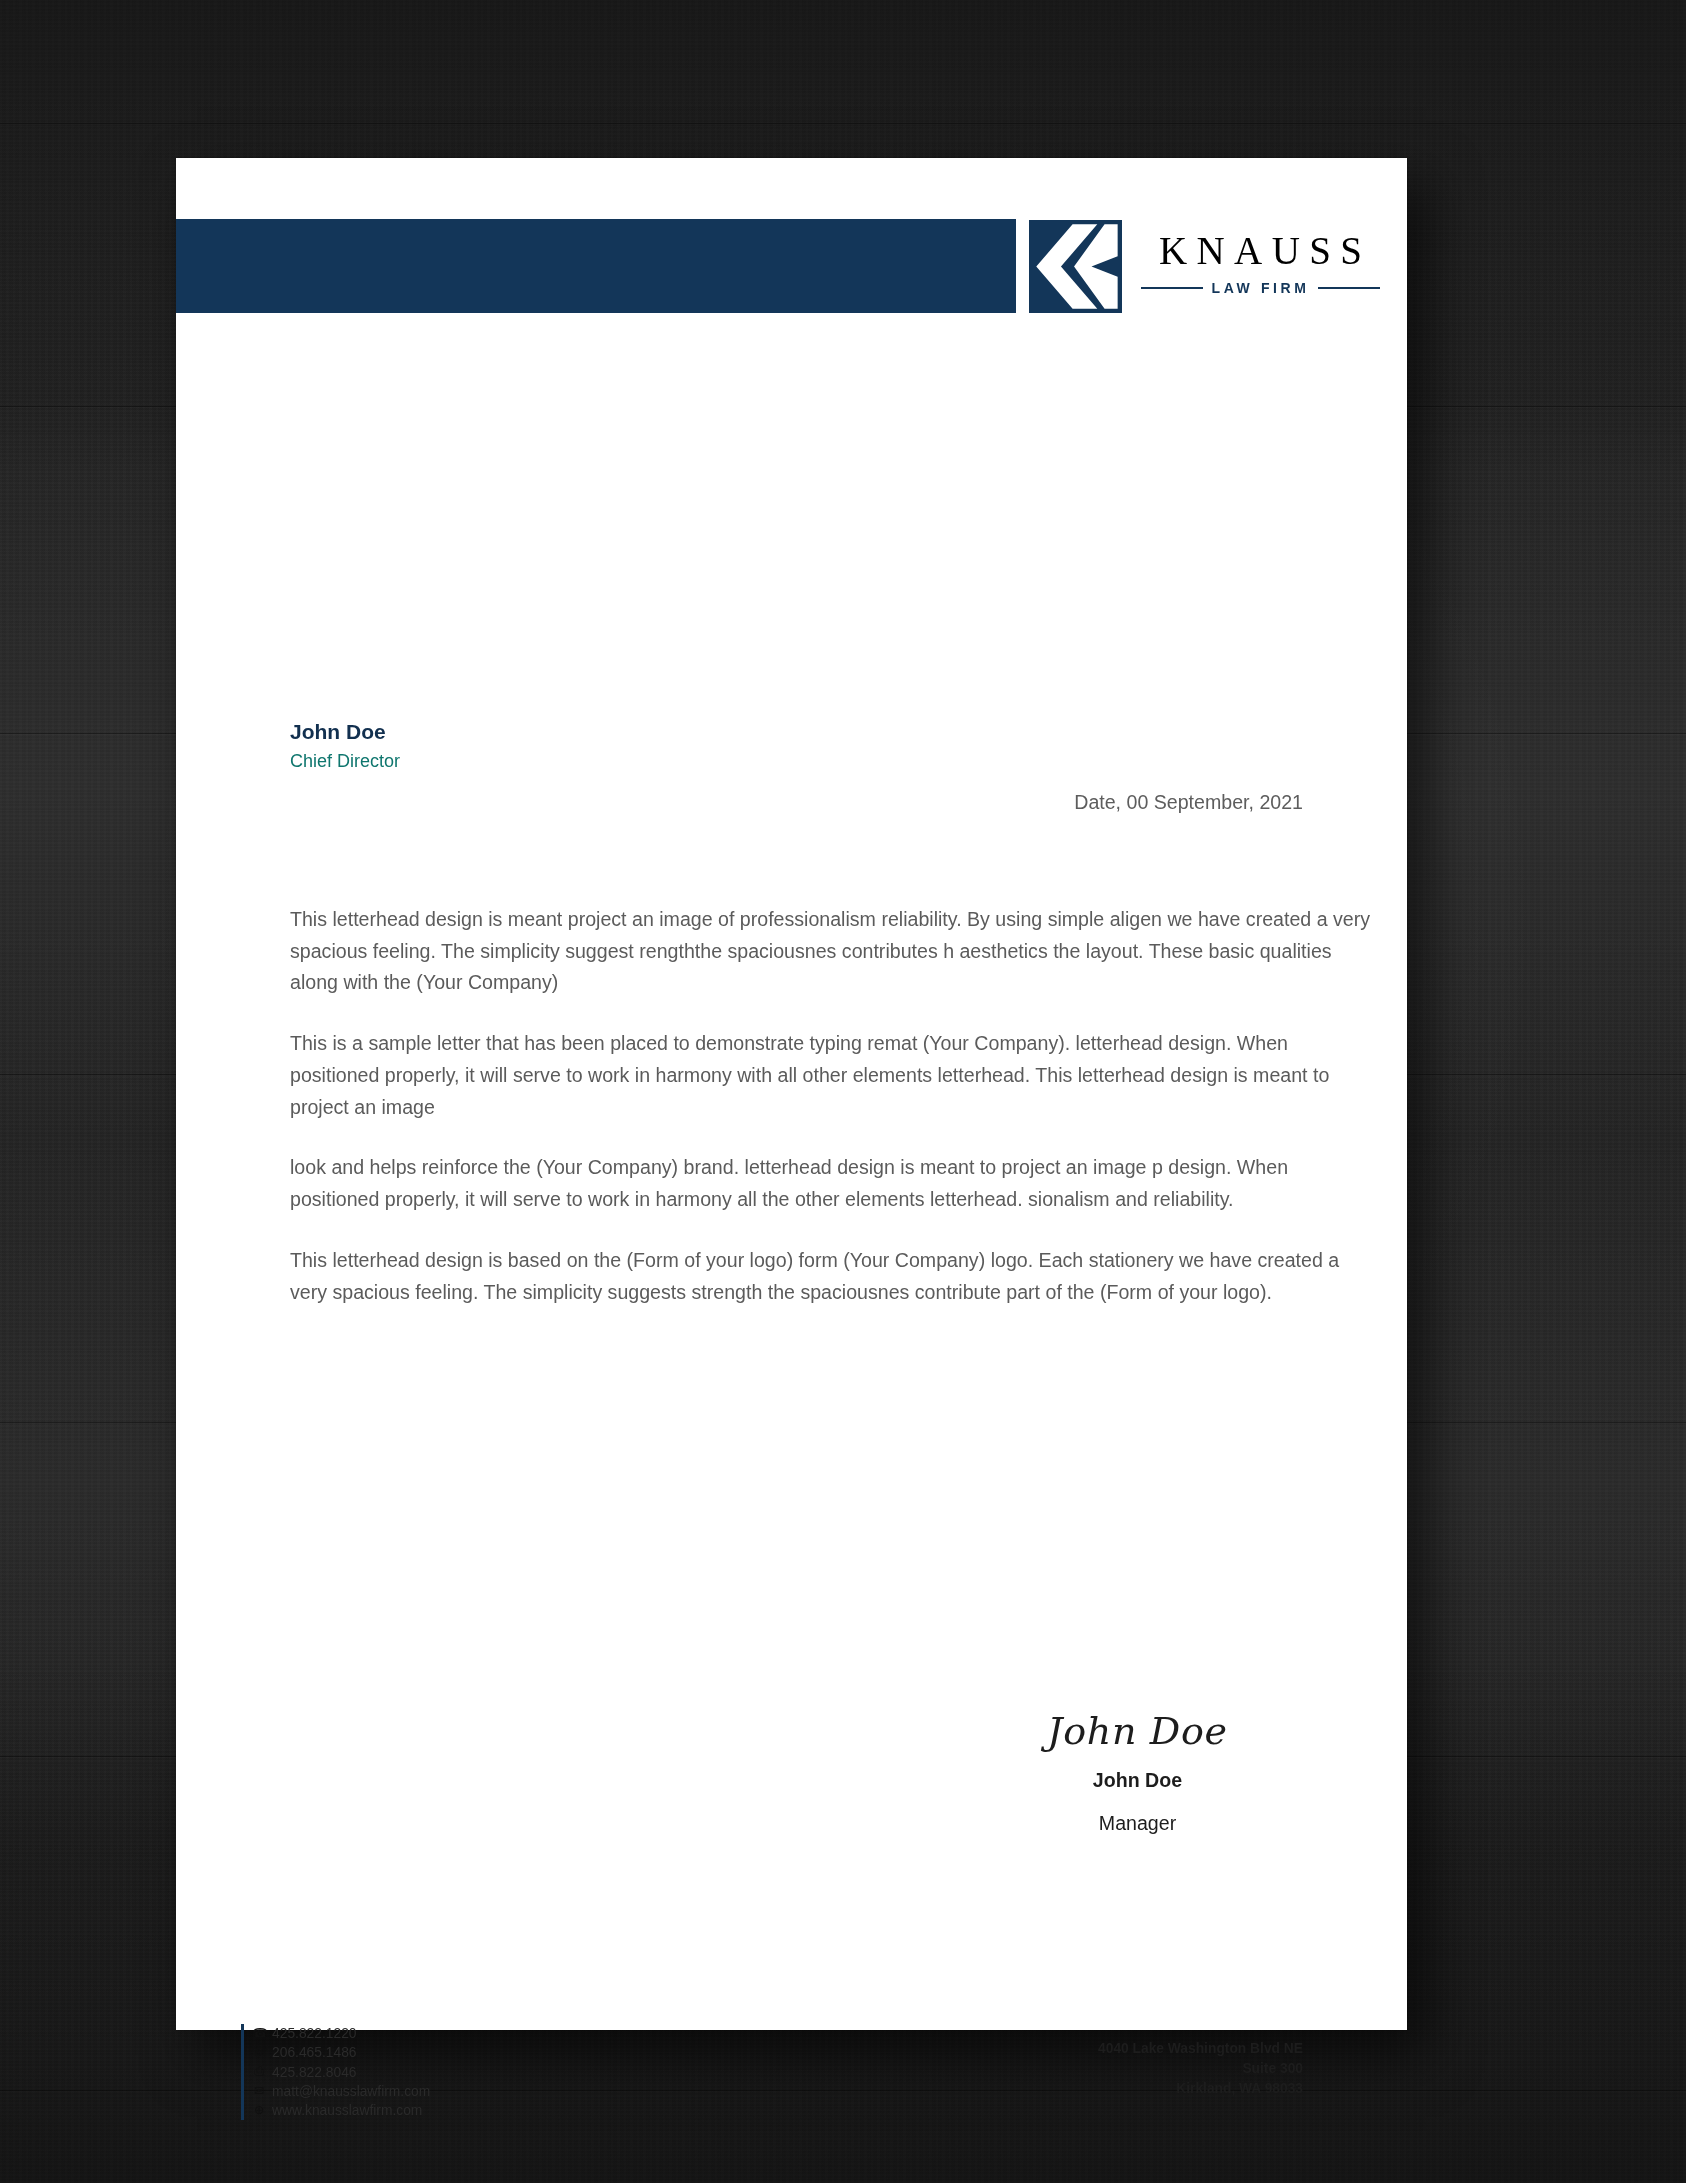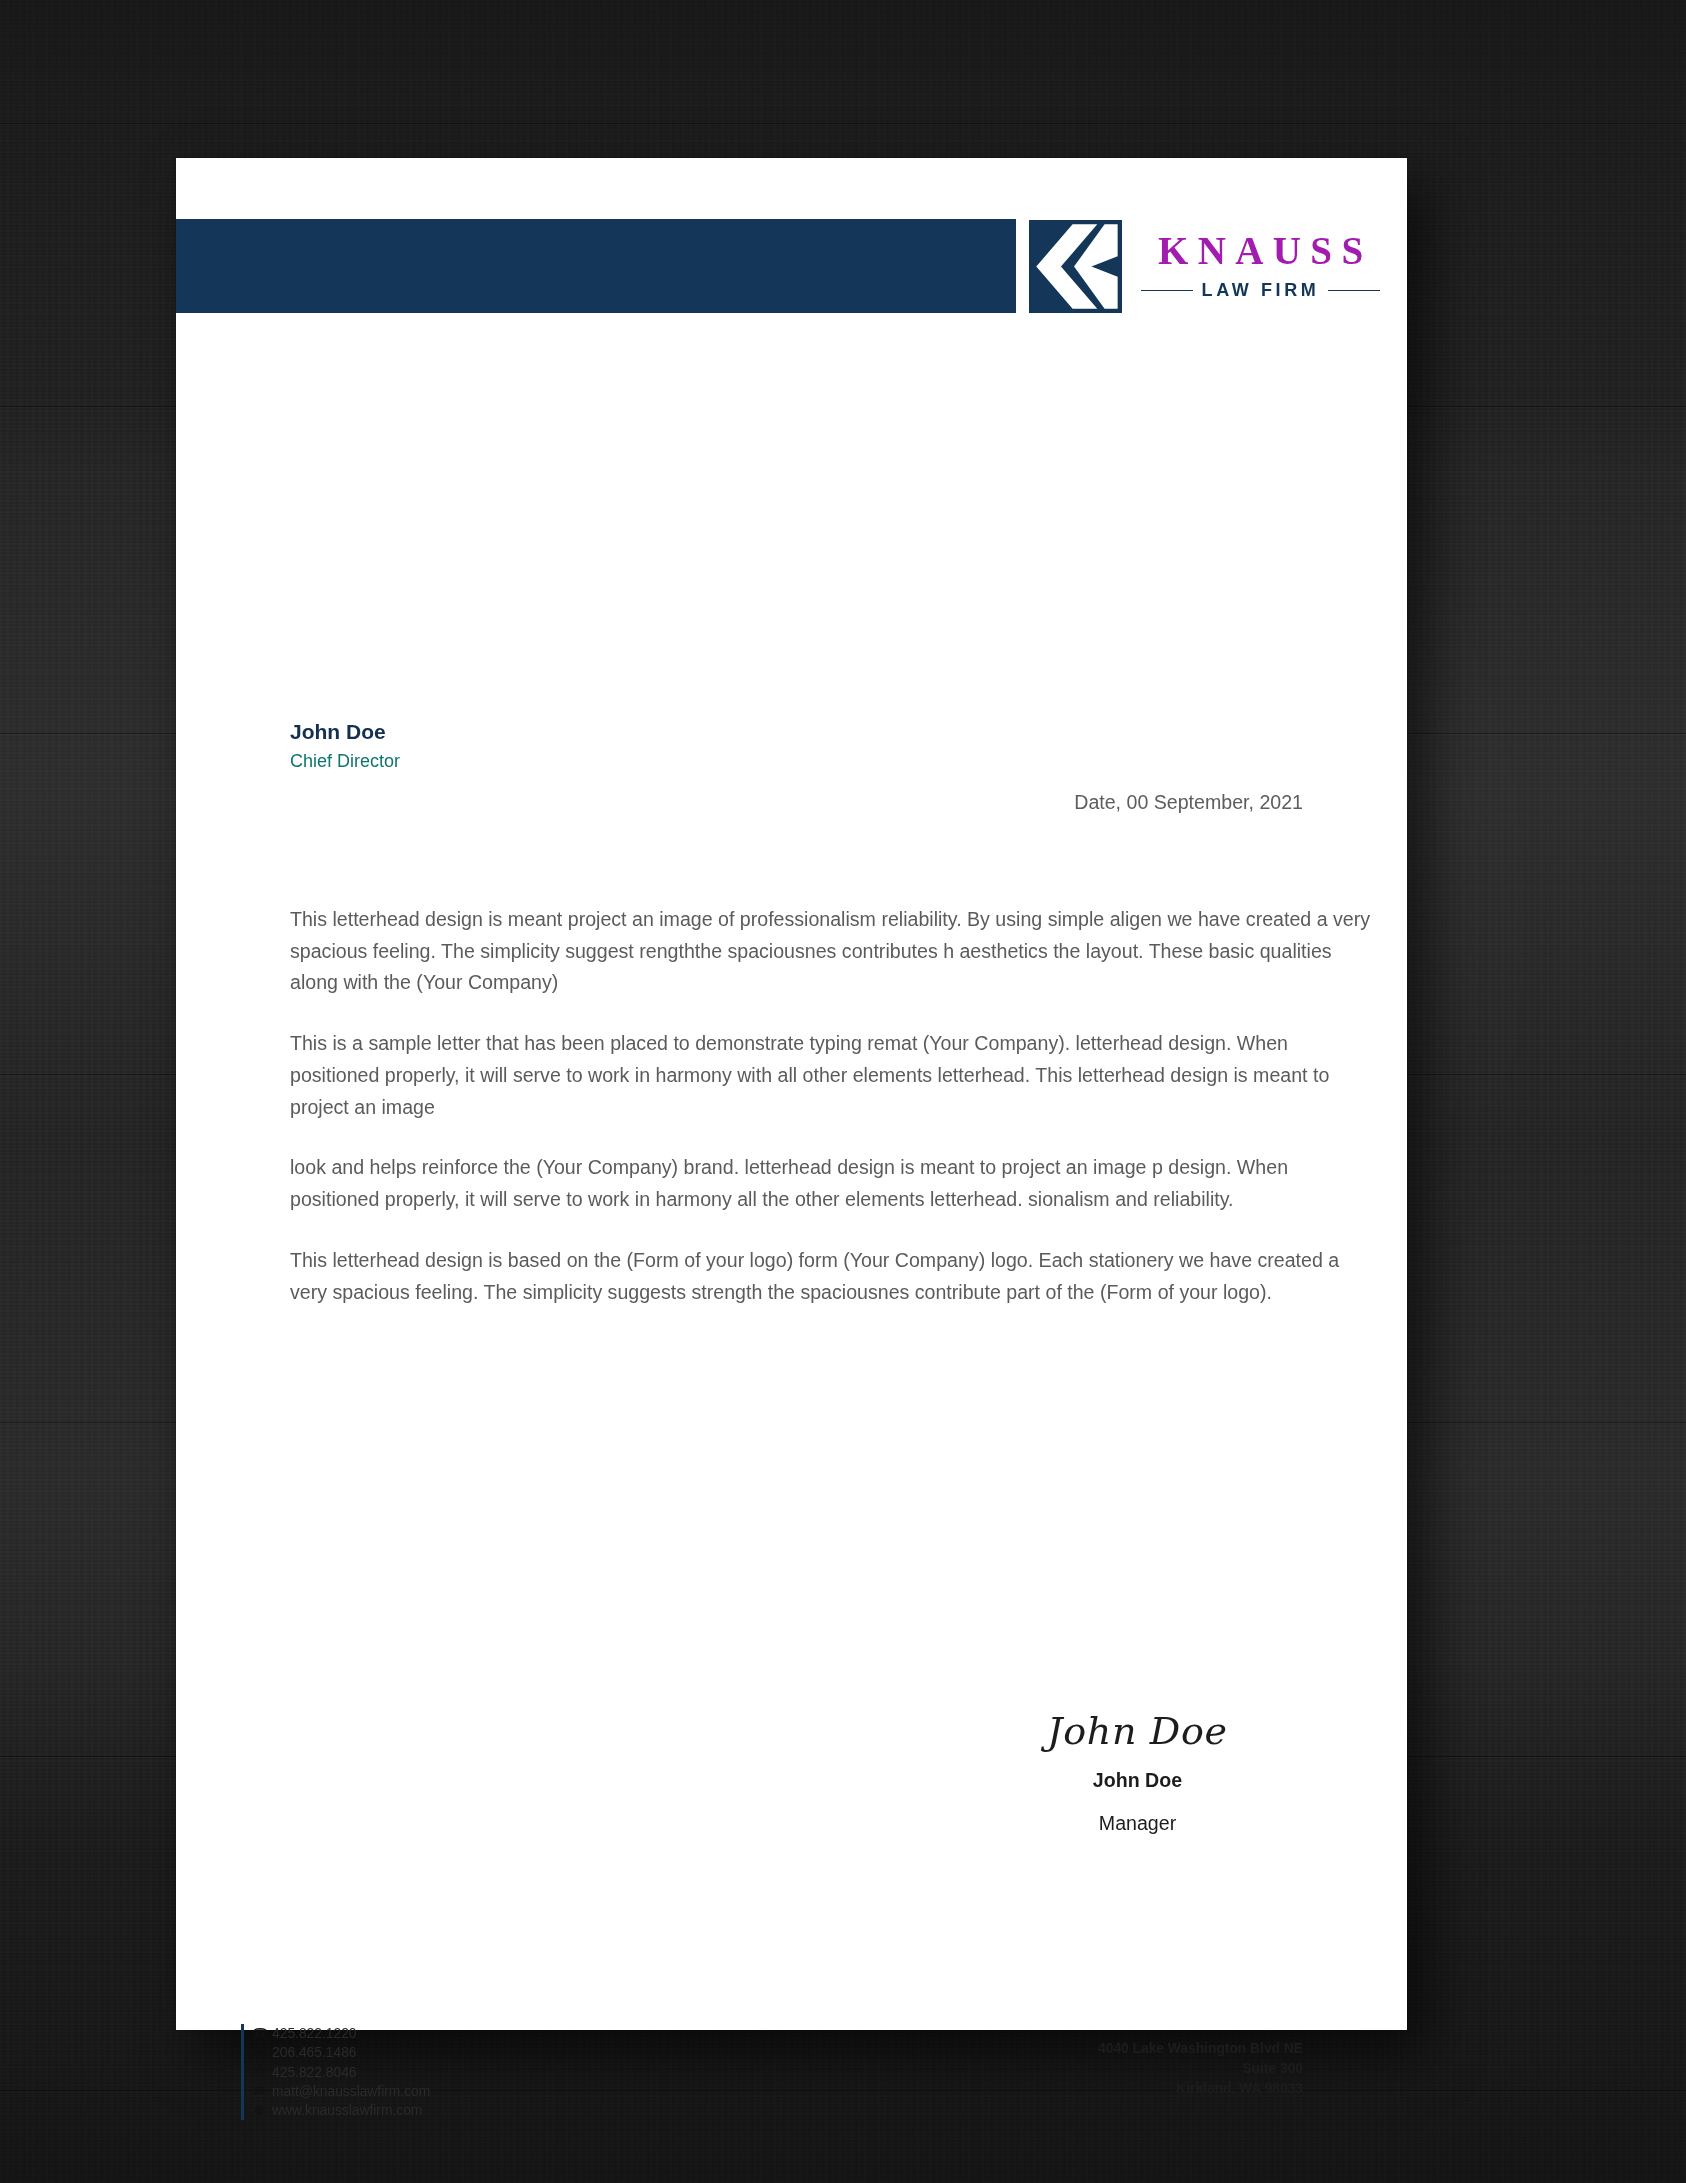--- a/index.html
+++ b/index.html
@@ -85,39 +85,38 @@
     position: absolute;
     left: 965px;
     top: 73px;
     width: 239px;
     text-align: center;
   }
   .logo-name {
     font-family: "Liberation Serif", serif;
     font-size: 39px;
     letter-spacing: 9.4px;
-    color: #a21caf;
+    color: #000000;
     line-height: 1;
     padding-left: 9.4px;
-    font-weight: bold;
   }
   .logo-sub-wrap {
     display: flex;
     align-items: center;
     gap: 8.7px;
     margin-top: 10.2px;
   }
   .rule {
     flex: 1 1 auto;
     height: 1.5px;
     background: #133659;
   }
   .logo-sub {
     font-family: "Liberation Sans", sans-serif;
-    font-size: 18px;
+    font-size: 14px;
     letter-spacing: 3.6px;
     color: #133659;
     font-weight: 700;
     white-space: nowrap;
   }
 
   
   .recipient {
     position: absolute;
     left: 114px;

